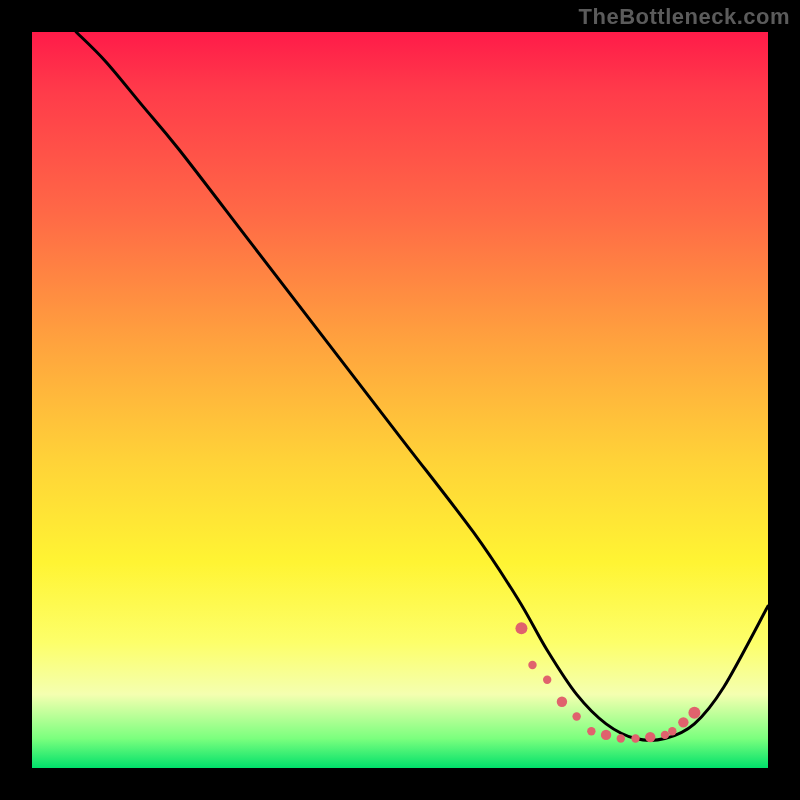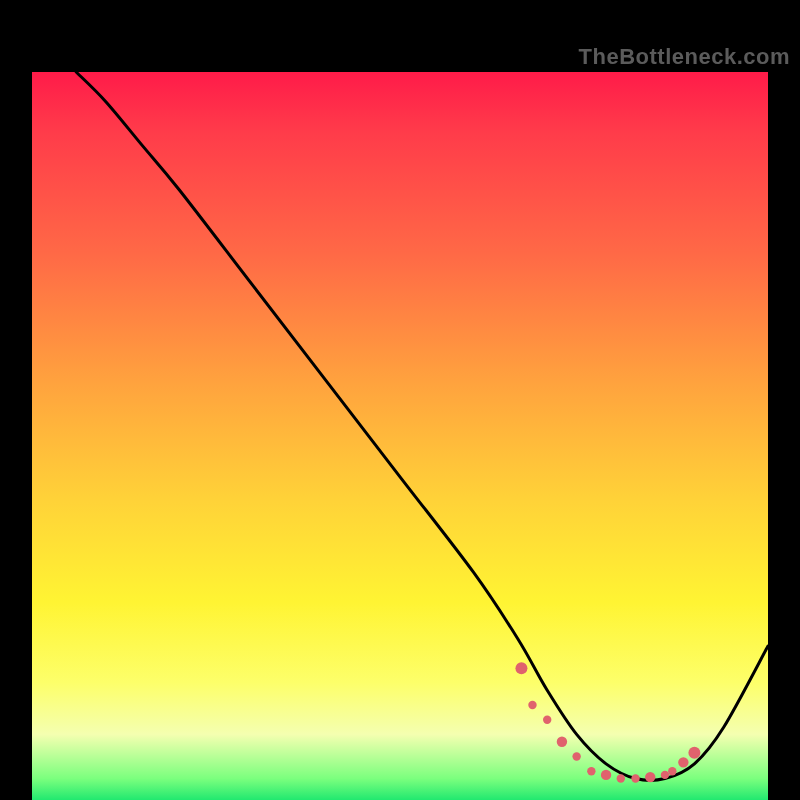--- a/index.html
+++ b/index.html
@@ -9,21 +9,20 @@
     height: 800px;
     background: #000;
     overflow: hidden;
     font-family: Arial, Helvetica, sans-serif;
   }
   .frame {
     position: relative;
     width: 800px;
     height: 624px;
     background: #000;
-    margin-top: 40px;
   }
   .watermark {
     position: absolute;
     top: 4px;
     right: 10px;
     color: #5b5b5b;
     font-size: 22px;
     font-weight: 600;
     letter-spacing: 0.5px;
     z-index: 10;

